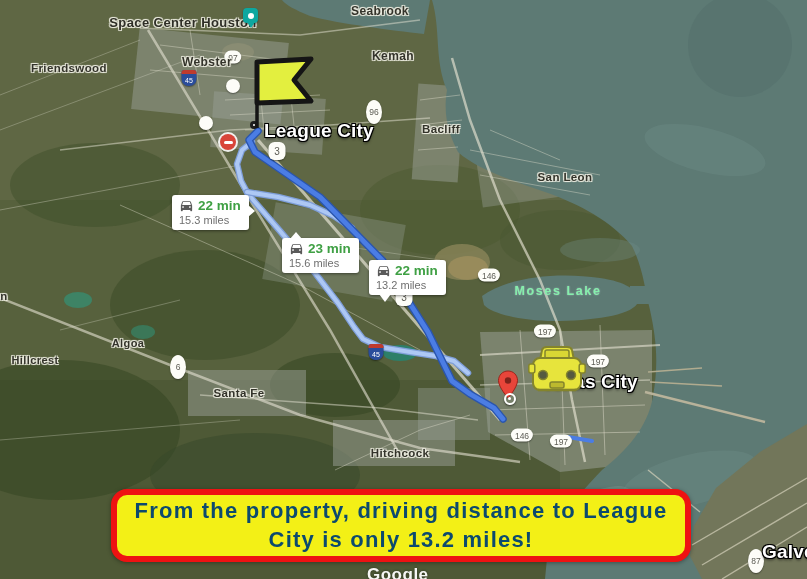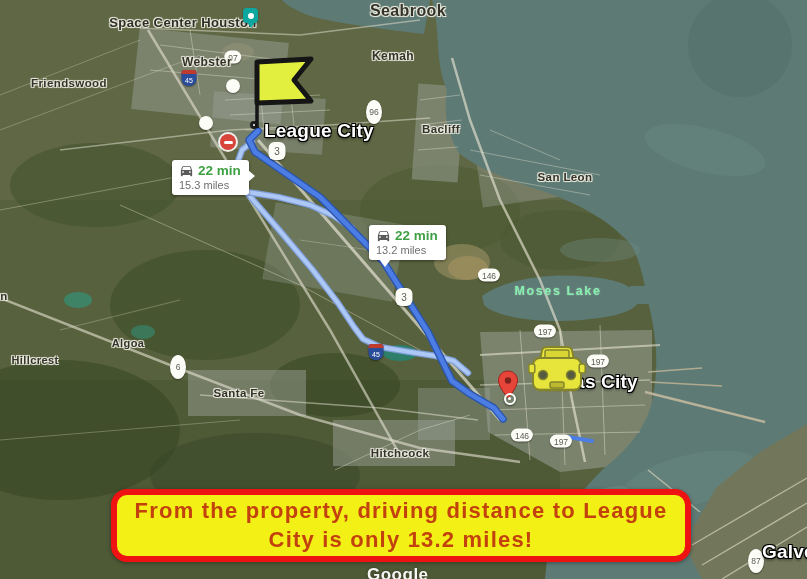--- a/index.html
+++ b/index.html
@@ -30,21 +30,21 @@
   .pill{height:13px;padding:0 4px;border-radius:7px;font-size:8.5px;}
   .circle{width:16px;height:24px;border-radius:50%;font-size:8.5px;}
   .blank{width:14px;height:14px;}
   .i45{width:15px;height:16px;border-radius:3px 3px 7px 7px;background:#2a4d9b;color:#fff;
        font-size:7px;padding-top:4px;}
   .i45::before{content:"";position:absolute;top:0;left:0;right:0;height:4px;background:#bf3b2e;
        border-radius:3px 3px 0 0;}
 
   
   .bubble{position:absolute;background:#fff;border-radius:3px;padding:3px 8px 4px 7px;
-          box-shadow:0 1px 3px rgba(0,0,0,.45);}
+          box-shadow:0 1px 3px rgba(0,0,0,.45);margin-top:35px;}
   .bubble .row{display:flex;align-items:center;gap:4px;}
   .bubble .dur{color:#3fa044;font-weight:bold;font-size:13.5px;white-space:nowrap;}
   .bubble .dist{color:#6f6f6f;font-size:11px;margin-top:1px;white-space:nowrap;}
   .caricon{width:15px;height:15px;flex:0 0 auto;}
   .tail{position:absolute;width:0;height:0;}
   .tail-right{right:-6px;top:10px;border-top:6px solid transparent;border-bottom:6px solid transparent;
               border-left:7px solid #fff;}
   .tail-up{top:-6px;left:8px;border-left:6px solid transparent;border-right:6px solid transparent;
            border-bottom:7px solid #fff;}
   .tail-down{bottom:-7px;left:10px;border-left:6px solid transparent;border-right:6px solid transparent;
@@ -60,21 +60,21 @@
      box-shadow:0 0 0 2px rgba(255,255,255,.9),0 1px 2px rgba(0,0,0,.4);}
   .no-entry::after{content:"";position:absolute;left:3.5px;top:6.5px;width:9px;height:3px;background:#fff;border-radius:1.5px;}
   .dest-ring{position:absolute;width:12px;height:12px;border:2.5px solid #fff;border-radius:50%;
      box-shadow:0 1px 2px rgba(0,0,0,.55);}
   .dest-ring::after{content:"";position:absolute;left:2px;top:2px;width:3px;height:3px;background:#fff;border-radius:50%;}
 
   
   .banner{position:absolute;left:111px;top:489px;width:580px;height:73px;background:#f3f016;
     border:6px solid #ee1212;border-radius:16px;display:flex;align-items:center;justify-content:center;
     text-align:center;padding:0 10px;box-shadow:0 1px 4px rgba(0,0,0,.35);}
-  .banner span{font-weight:bold;font-size:22px;line-height:1.3;color:#c2410c;letter-spacing:1.2px;}
+  .banner span{font-weight:bold;font-size:22px;line-height:1.3;color:#0c4a6e;letter-spacing:1.2px;}
   .google-wm{position:absolute;left:367px;top:565px;color:#fff;font-weight:bold;font-size:17px;
     letter-spacing:.5px;opacity:.95;text-shadow:0 0 3px rgba(0,0,0,.45);}
 </style>
 </head>
 <body>
 
 <div id="stage">
 
   <svg class="map-bg" width="807" height="579" viewBox="0 0 807 579">
     <rect width="807" height="579" fill="#57613d"></rect>
@@ -201,23 +201,23 @@
   <div class="shield circle" style="left:178px;top:367px">6</div>
   <div class="shield circle" style="left:374px;top:112px">96</div>
   <div class="shield circle" style="left:756px;top:561px">87</div>
   <div class="shield circle blank" style="left:233px;top:86px"></div>
   <div class="shield circle blank" style="left:206px;top:123px"></div>
   <div class="shield i45" style="left:189px;top:78px">45</div>
   <div class="shield i45" style="left:376px;top:352px">45</div>
 
   <div class="town-label poi-label" style="left:183px;top:22px">Space Center Houston</div>
   <div class="town-label" style="left:207px;top:62px;font-size:12px">Webster</div>
-  <div class="town-label" style="left:408px;top:11px;font-size:16px">Seabrook</div>
+  <div class="town-label" style="left:380px;top:11px;font-size:12px">Seabrook</div>
   <div class="town-label" style="left:393px;top:56px;font-size:12px">Kemah</div>
-  <div class="town-label" style="left:69px;top:83px">Friendswood</div>
+  <div class="town-label" style="left:69px;top:68px">Friendswood</div>
   <div class="town-label" style="left:441px;top:129px">Bacliff</div>
   <div class="town-label" style="left:565px;top:177px">San Leon</div>
   <div class="town-label" style="left:35px;top:360px;font-size:11px">Hillcrest</div>
   <div class="town-label" style="left:128px;top:343px;font-size:11px">Algoa</div>
   <div class="town-label" style="left:239px;top:393px">Santa Fe</div>
   <div class="town-label" style="left:400px;top:453px">Hitchcock</div>
   <div class="town-label" style="left:4px;top:296px">n</div>
   <div class="water-label" style="left:558px;top:291px">Moses Lake</div>
 
   <div class="sc-pin" style="left:243px;top:8px"></div>
@@ -256,20 +256,30 @@
     <span class="tail tail-right"></span>
     <div class="row">
       <svg class="caricon" viewBox="0 0 24 24">
         <path fill="#5a5a5a" d="M18.92 6.01C18.72 5.42 18.16 5 17.5 5h-11c-.66 0-1.21.42-1.42 1.01L3 12v8c0 .55.45 1 1 1h1c.55 0 1-.45 1-1v-1h12v1c0 .55.45 1 1 1h1c.55 0 1-.45 1-1v-8l-2.08-5.99zM6.5 16c-.83 0-1.5-.67-1.5-1.5S5.67 13 6.5 13s1.5.67 1.5 1.5S7.33 16 6.5 16zm11 0c-.83 0-1.5-.67-1.5-1.5s.67-1.5 1.5-1.5 1.5.67 1.5 1.5-.67 1.5-1.5 1.5zM5 11l1.5-4.5h11L19 11H5z"></path>
       </svg>
       <span class="dur">22 min</span>
     </div>
     <div class="dist">15.3 miles</div>
   </div>
 
+  <div class="bubble" style="left:282px;top:203px">
+    <span class="tail tail-up"></span>
+    <div class="row">
+      <svg class="caricon" viewBox="0 0 24 24">
+        <path fill="#5a5a5a" d="M18.92 6.01C18.72 5.42 18.16 5 17.5 5h-11c-.66 0-1.21.42-1.42 1.01L3 12v8c0 .55.45 1 1 1h1c.55 0 1-.45 1-1v-1h12v1c0 .55.45 1 1 1h1c.55 0 1-.45 1-1v-8l-2.08-5.99zM6.5 16c-.83 0-1.5-.67-1.5-1.5S5.67 13 6.5 13s1.5.67 1.5 1.5S7.33 16 6.5 16zm11 0c-.83 0-1.5-.67-1.5-1.5s.67-1.5 1.5-1.5 1.5.67 1.5 1.5-.67 1.5-1.5 1.5zM5 11l1.5-4.5h11L19 11H5z"></path>
+      </svg>
+      <span class="dur">23 min</span>
+    </div>
+    <div class="dist">15.6 miles</div>
+  </div>
 
   <div class="bubble" style="left:369px;top:225px">
     <span class="tail tail-down"></span>
     <div class="row">
       <svg class="caricon" viewBox="0 0 24 24">
         <path fill="#5a5a5a" d="M18.92 6.01C18.72 5.42 18.16 5 17.5 5h-11c-.66 0-1.21.42-1.42 1.01L3 12v8c0 .55.45 1 1 1h1c.55 0 1-.45 1-1v-1h12v1c0 .55.45 1 1 1h1c.55 0 1-.45 1-1v-8l-2.08-5.99zM6.5 16c-.83 0-1.5-.67-1.5-1.5S5.67 13 6.5 13s1.5.67 1.5 1.5S7.33 16 6.5 16zm11 0c-.83 0-1.5-.67-1.5-1.5s.67-1.5 1.5-1.5 1.5.67 1.5 1.5-.67 1.5-1.5 1.5zM5 11l1.5-4.5h11L19 11H5z"></path>
       </svg>
       <span class="dur">22 min</span>
     </div>
     <div class="dist">13.2 miles</div>

